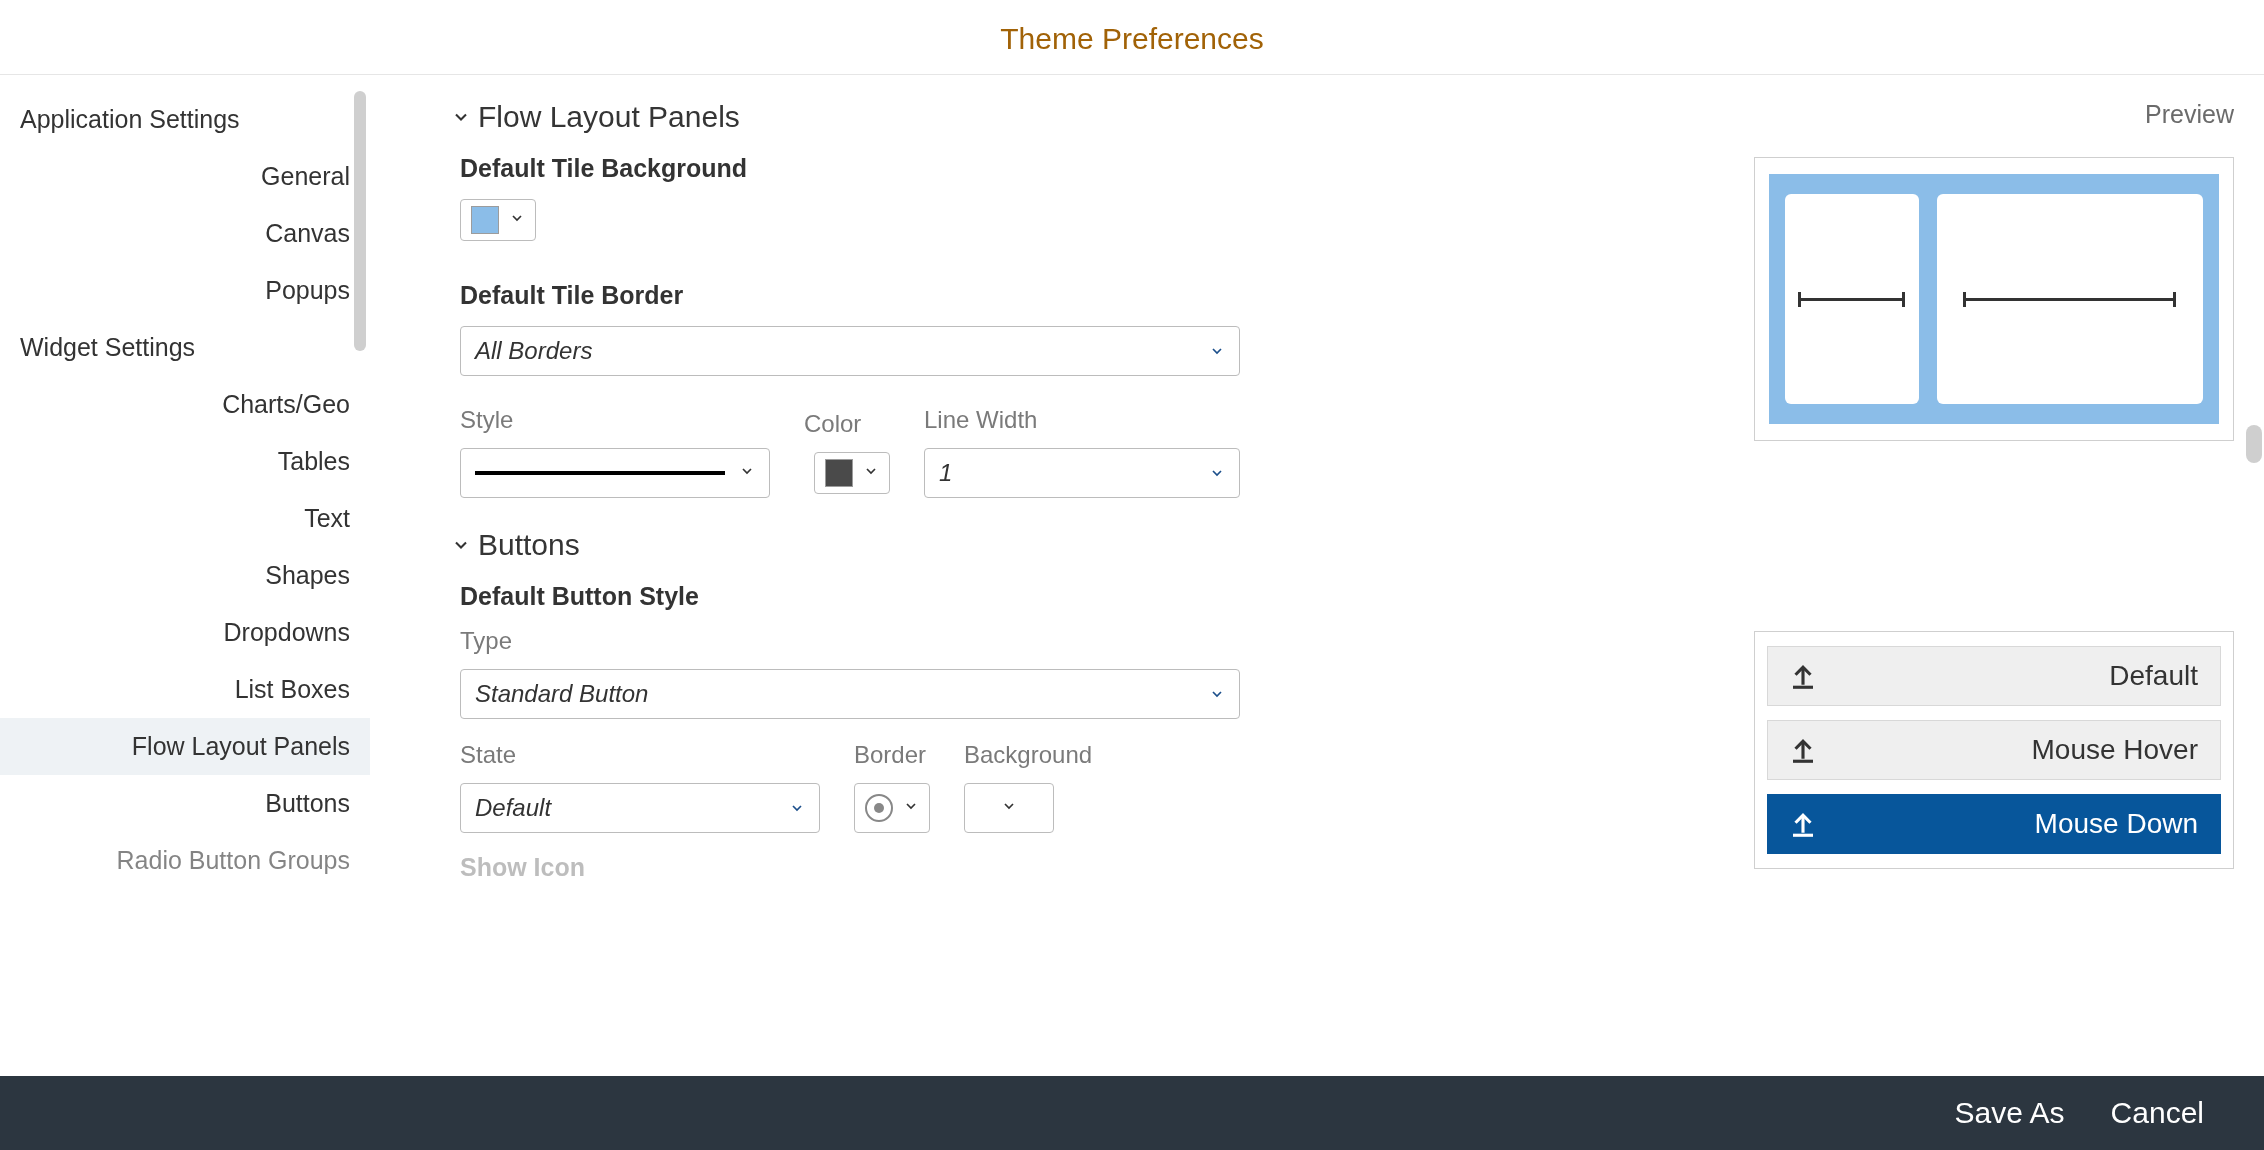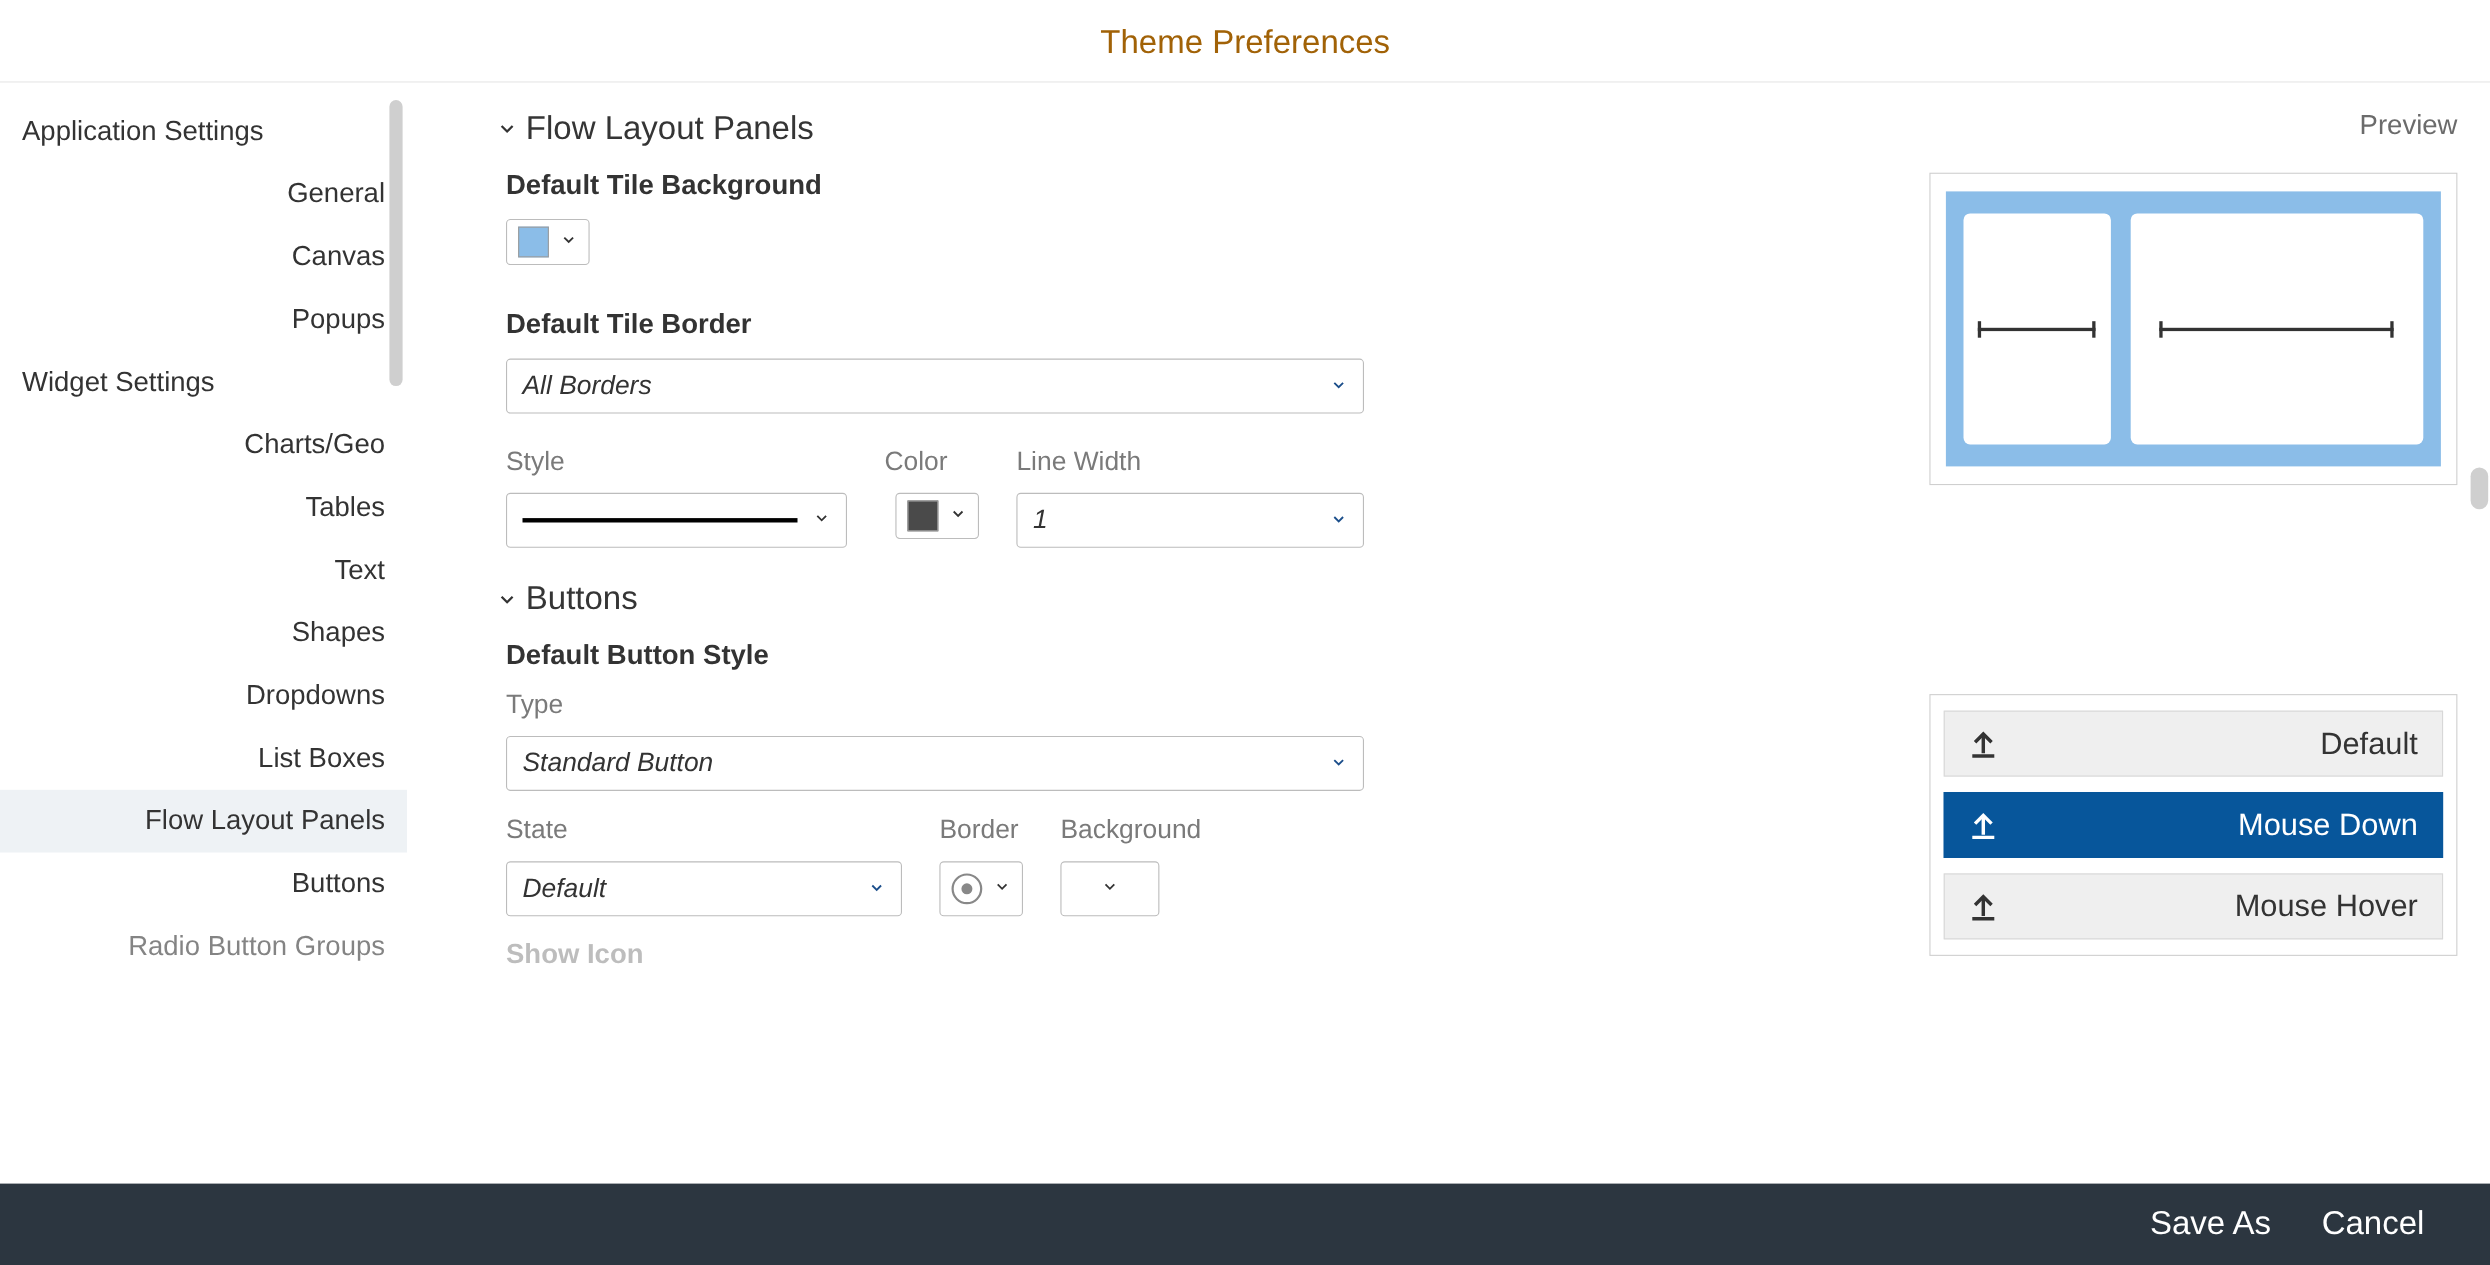--- a/index.html
+++ b/index.html
@@ -137,21 +137,21 @@
     font-size: 24px;
     color: #7a7a7a;
     margin: 0 0 14px 10px;
   }
 
   .row {
     display: flex;
     gap: 34px;
     margin-left: 10px;
     margin-bottom: 30px;
-    align-items: flex-start;
+    align-items: center;
   }
   .col { display:flex; flex-direction:column; }
   .col .sub-label { margin-left: 0; }
 
   .style-select {
     width: 310px;
     display: flex;
     align-items: center;
     border: 1px solid #bcbcbc;
     border-radius: 4px;
@@ -432,40 +432,40 @@
         <div class="btn-row">
           <span class="upload-icon">
             <svg viewBox="0 0 24 24">
                 <line x1="12" y1="19" x2="12" y2="5"></line>
                 <polyline points="6 11 12 5 18 11"></polyline>
                 <line x1="4" y1="21" x2="20" y2="21"></line>
               </svg>
           </span>
           <span>Default</span>
         </div>
+        <div class="btn-row">
+          <span class="upload-icon">
+            <svg viewBox="0 0 24 24">
+                <line x1="12" y1="19" x2="12" y2="5"></line>
+                <polyline points="6 11 12 5 18 11"></polyline>
+                <line x1="4" y1="21" x2="20" y2="21"></line>
+              </svg>
+          </span>
+          <span>Mouse Hover</span>
+        </div>
         <div class="btn-row active">
           <span class="upload-icon">
             <svg viewBox="0 0 24 24">
                 <line x1="12" y1="19" x2="12" y2="5"></line>
                 <polyline points="6 11 12 5 18 11"></polyline>
                 <line x1="4" y1="21" x2="20" y2="21"></line>
               </svg>
           </span>
           <span>Mouse Down</span>
         </div>
-        <div class="btn-row">
-          <span class="upload-icon">
-            <svg viewBox="0 0 24 24">
-                <line x1="12" y1="19" x2="12" y2="5"></line>
-                <polyline points="6 11 12 5 18 11"></polyline>
-                <line x1="4" y1="21" x2="20" y2="21"></line>
-              </svg>
-          </span>
-          <span>Mouse Hover</span>
-        </div>
       </div>
     </div>
   </div>
 
   <div class="outer-scroll"></div>
 </div>
 
 <div class="footer">
   <span>Save As</span>
   <span>Cancel</span>

